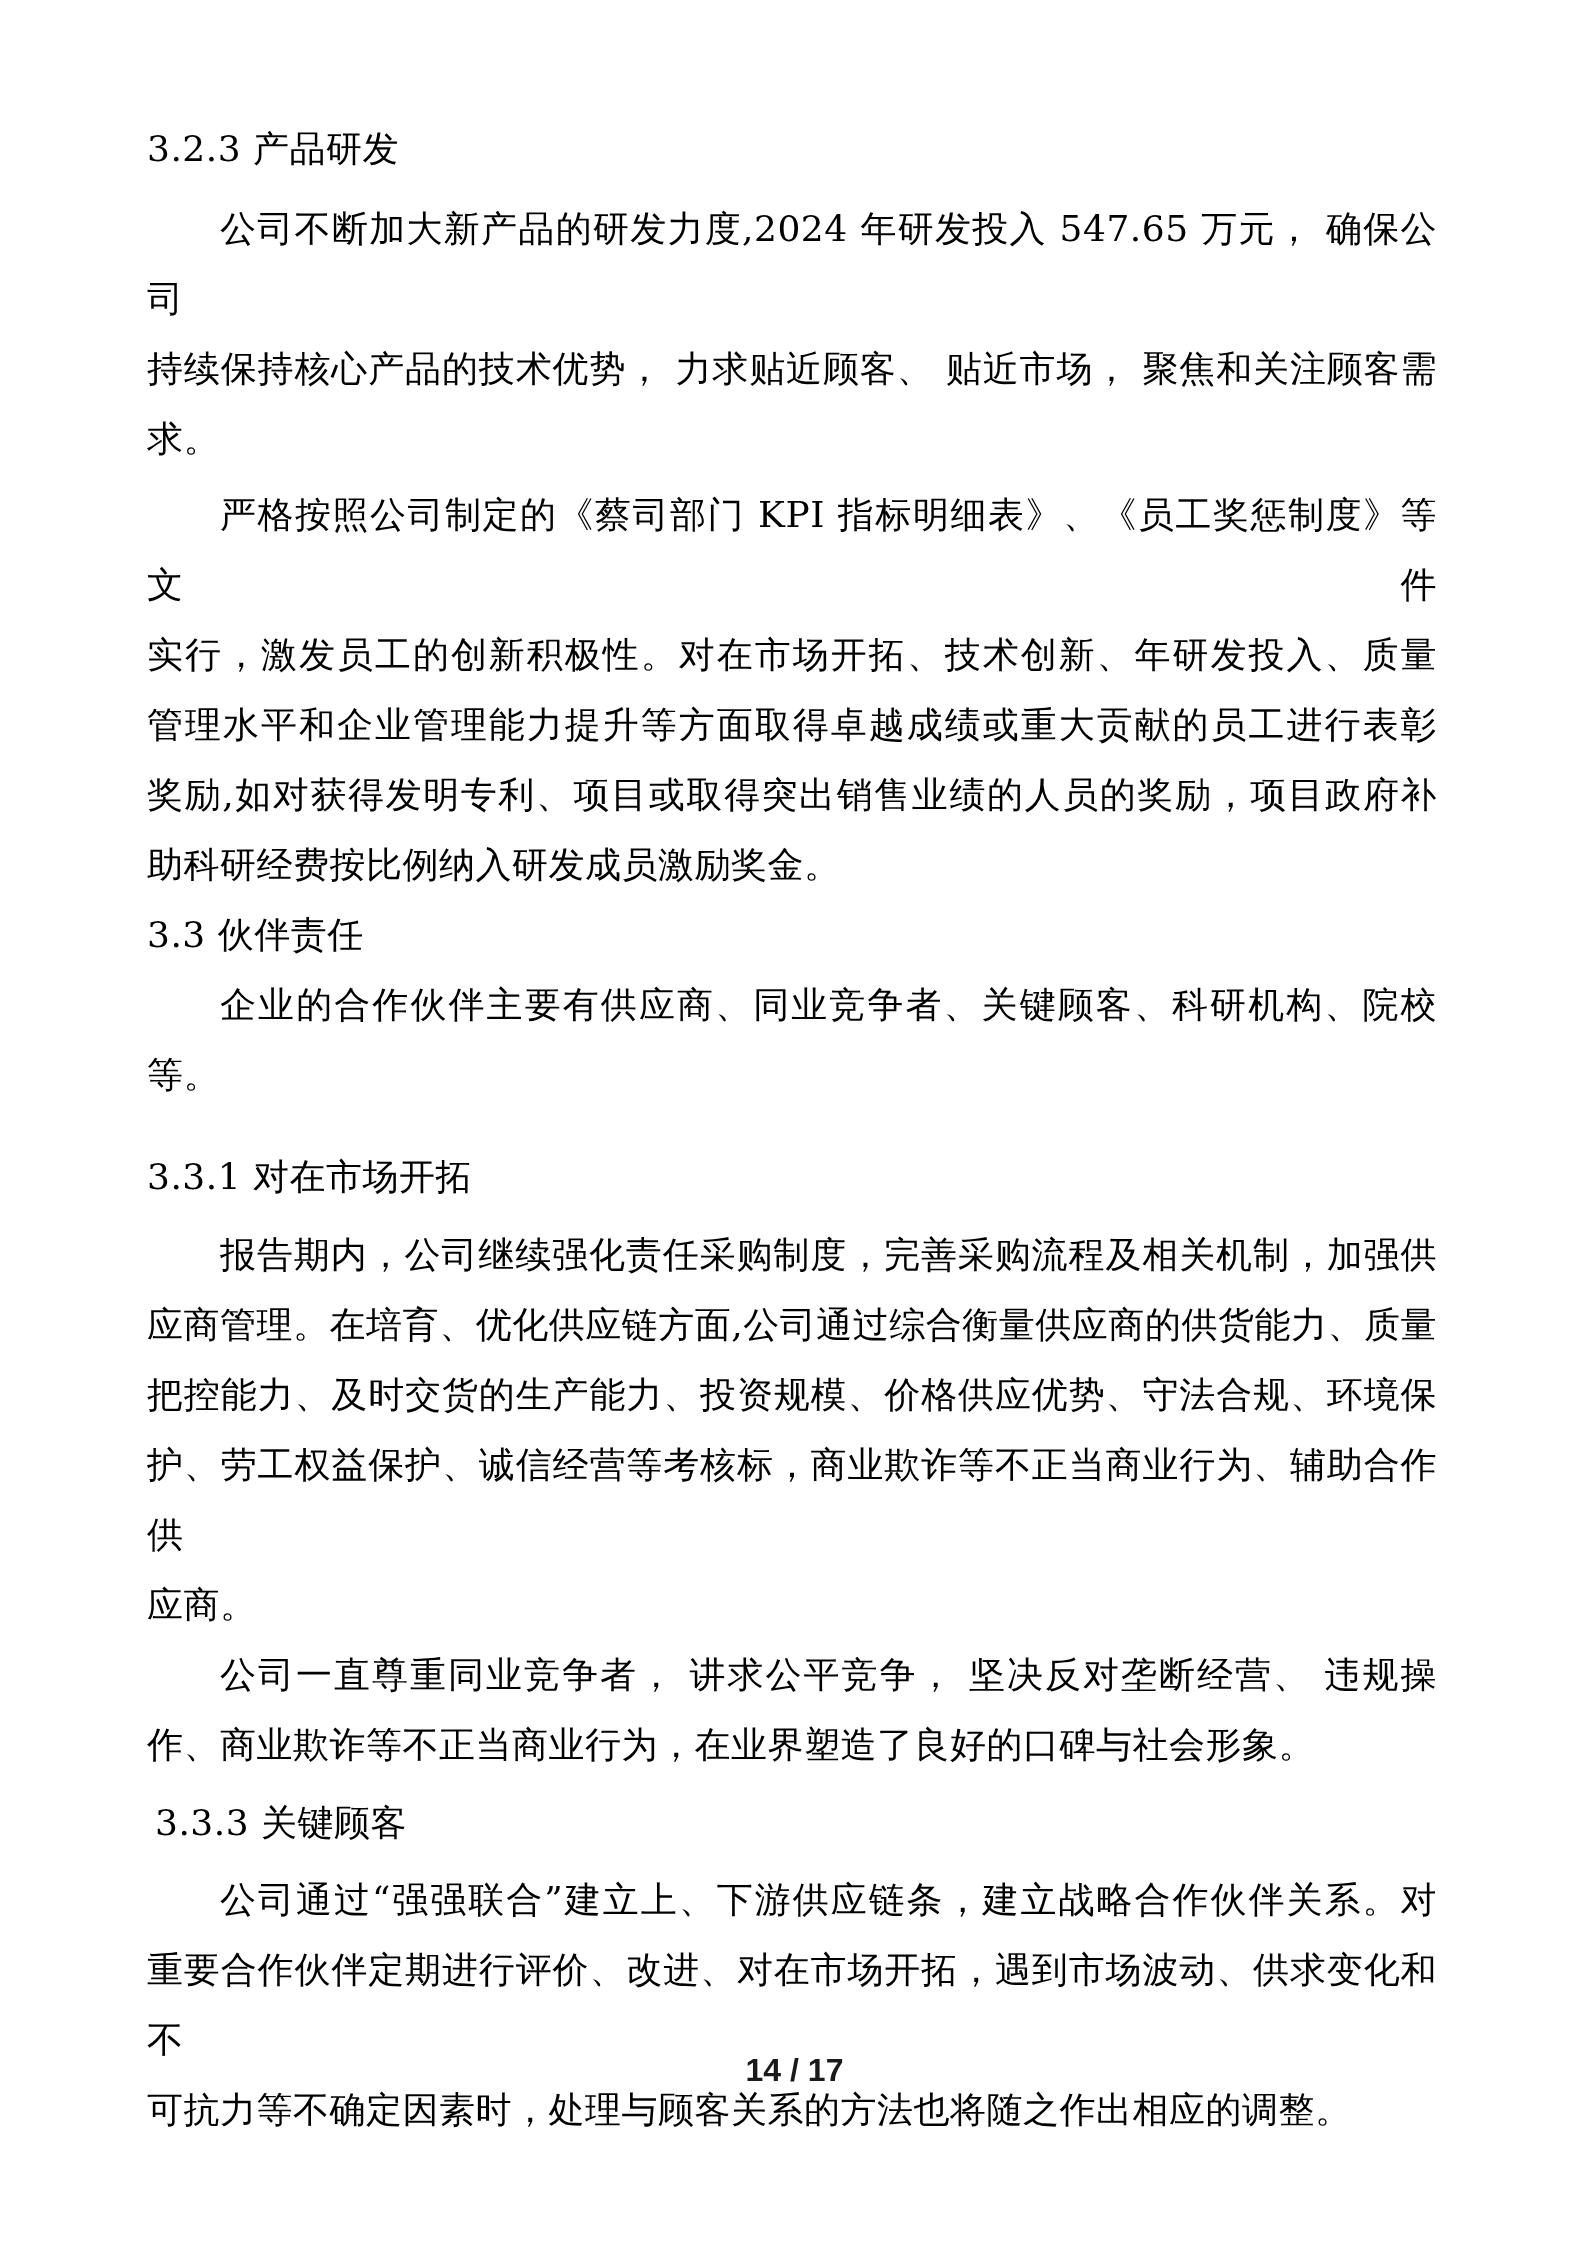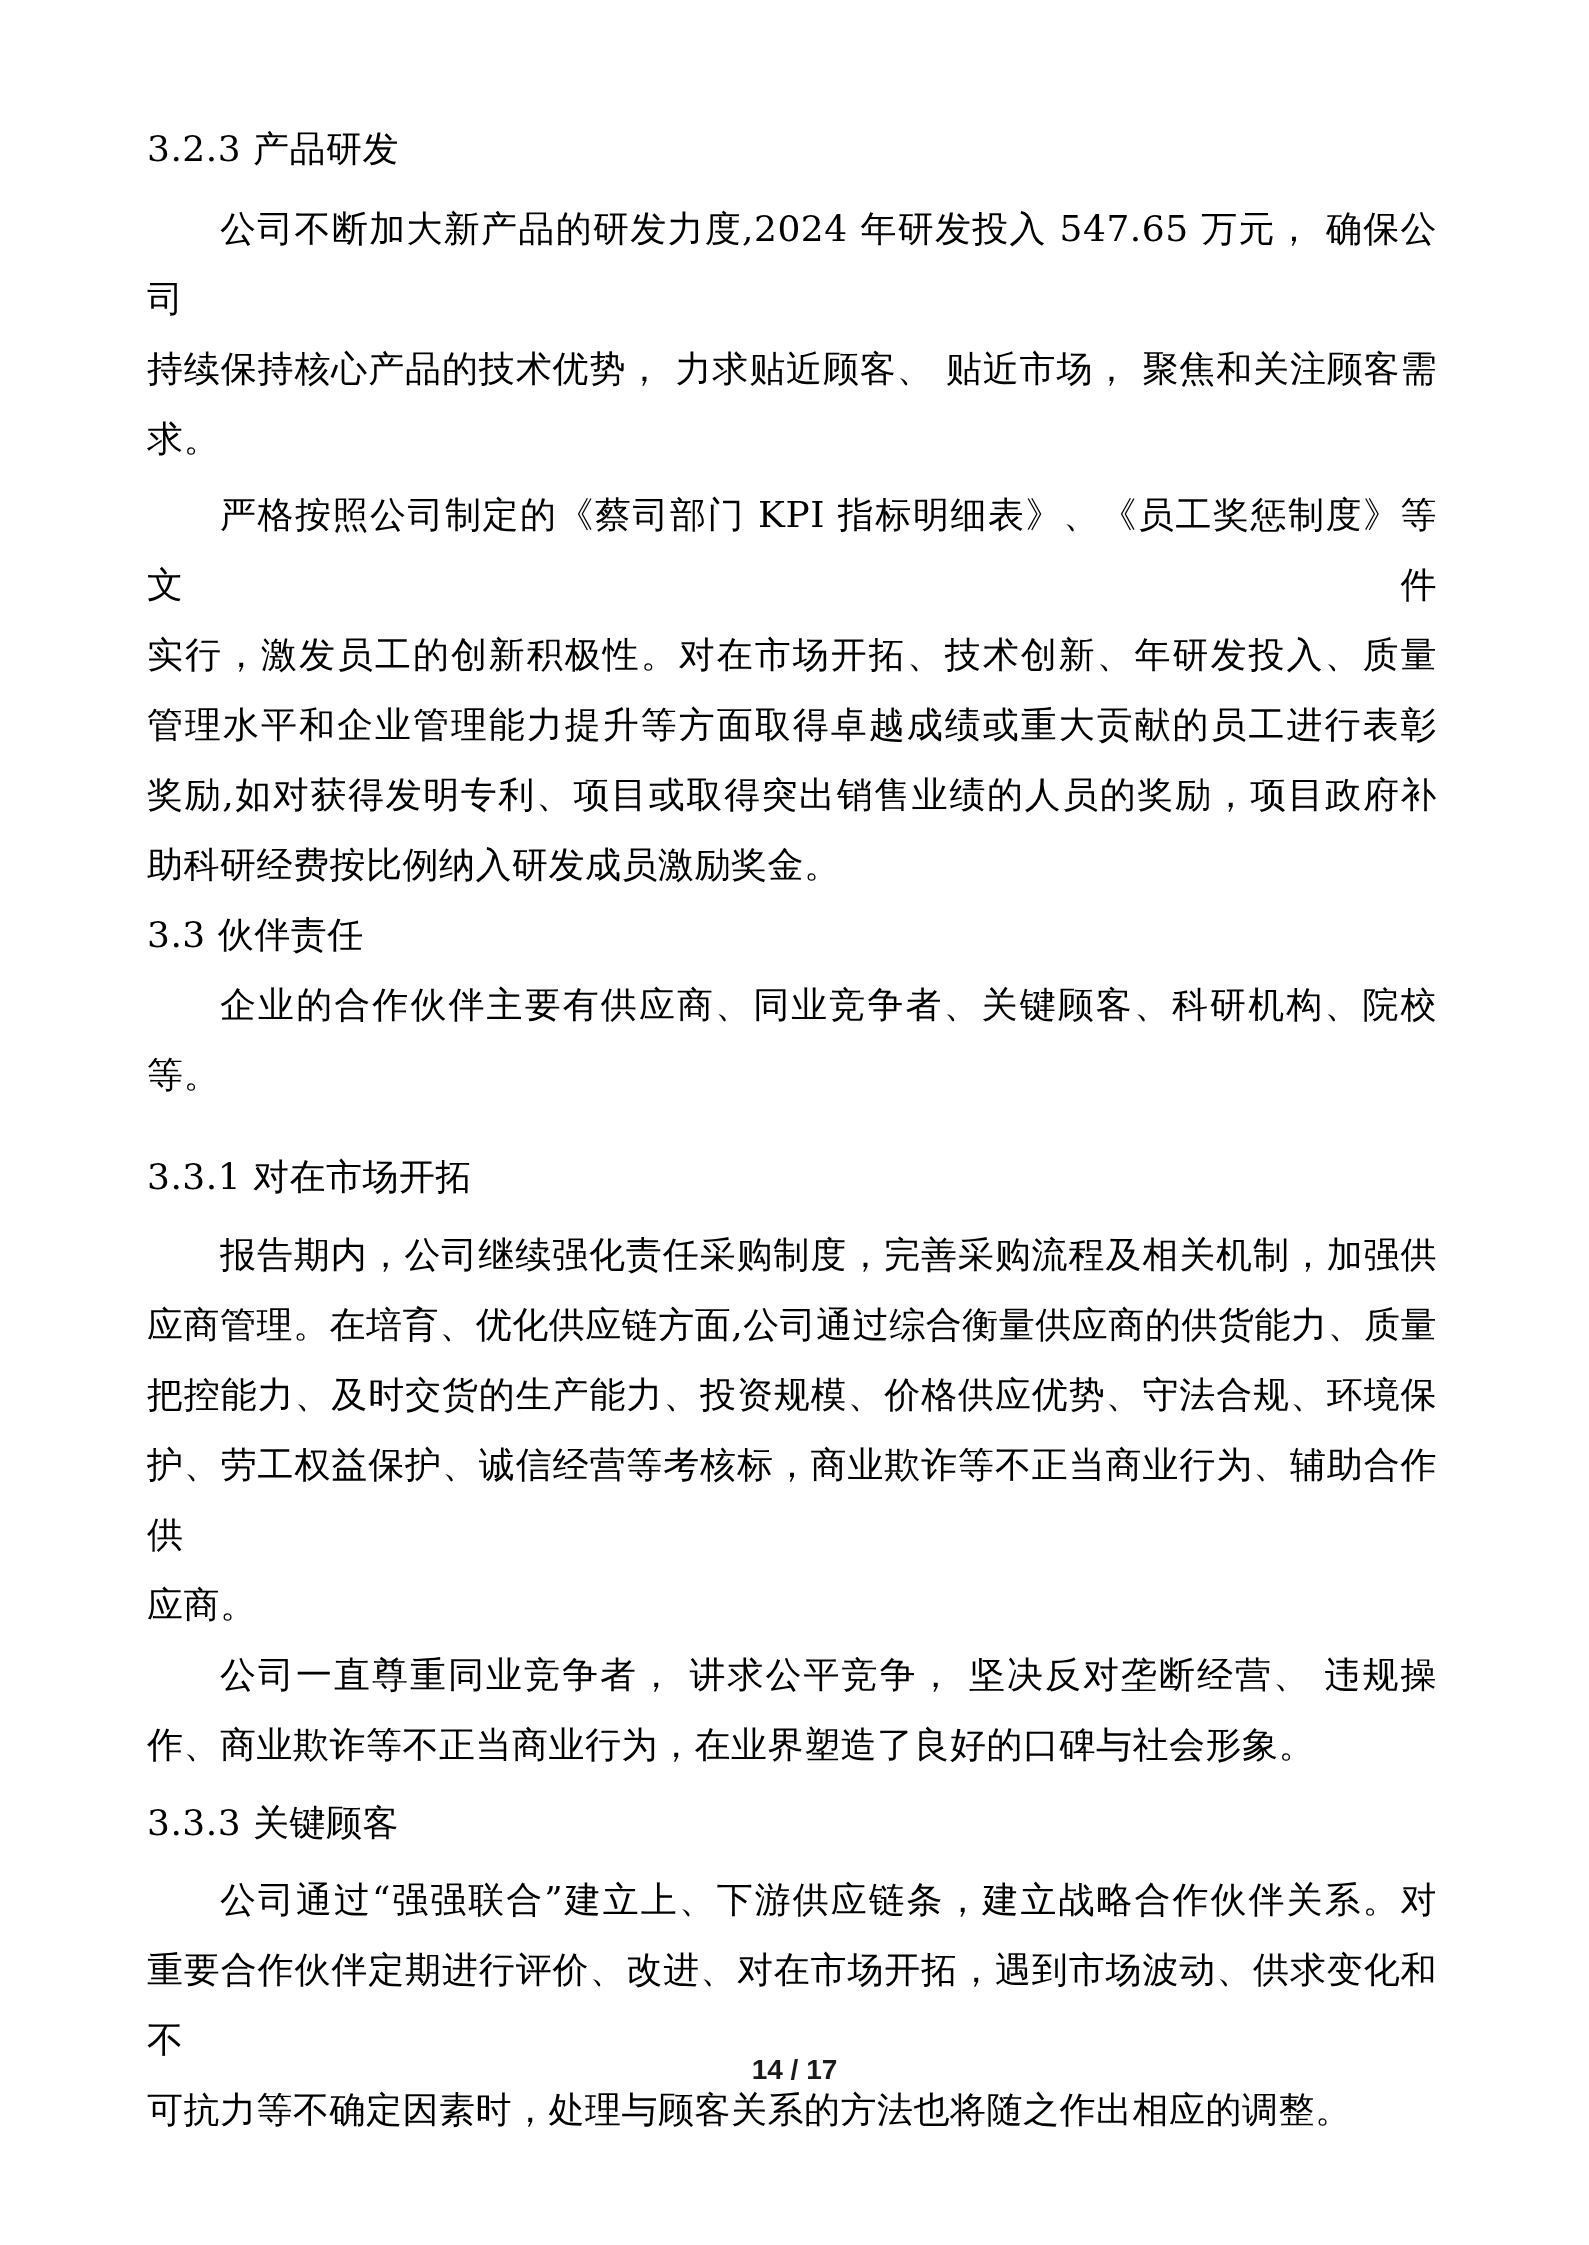--- a/index.html
+++ b/index.html
@@ -38,29 +38,29 @@
   
   .in {
     text-indent: 73px;
   }
   
   .h { text-align: left; }
   .m1   { margin-bottom: 10px; }           
   .p2   { margin-top: 6px; }               
   .msub { margin-top: 32px; margin-bottom: 8px; }  
   .m332 { margin-top: 9px;  margin-bottom: 8px; }  
-  .m333 { margin-top: 8px;  margin-bottom: 7px; }  
+  .m333 { margin-top: 8px;  margin-bottom: 7px; margin-left: 8px; }  
   .footer {
     position: absolute;
     top: 2050px;
     left: 0;
     width: 100%;
     text-align: center;
     font-family: "Liberation Sans", sans-serif;
-    font-size: 28px;
+    font-size: 32px;
     line-height: 40px;
     font-weight: 600;
     color: #1a1a1a;
   }
 </style>
 </head>
 <body>
 
 <div class="page">
   <div class="doc-body">

